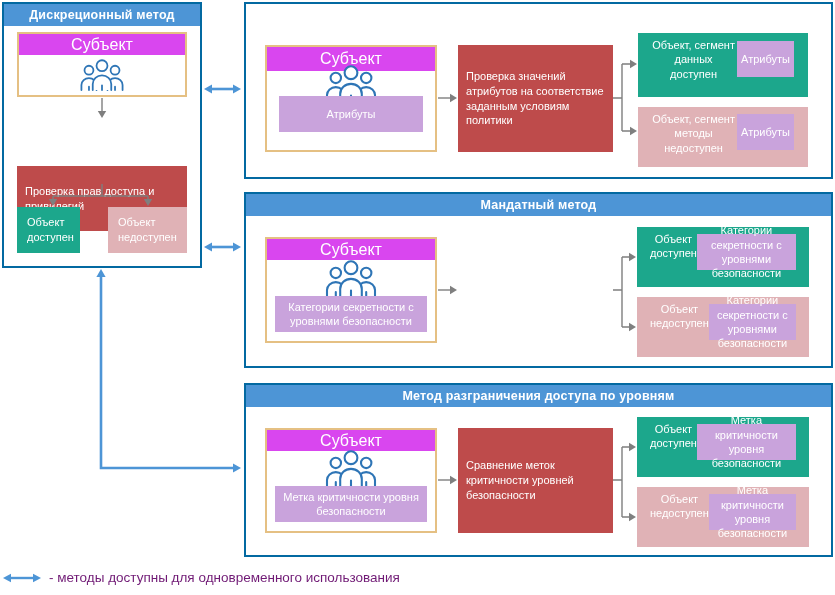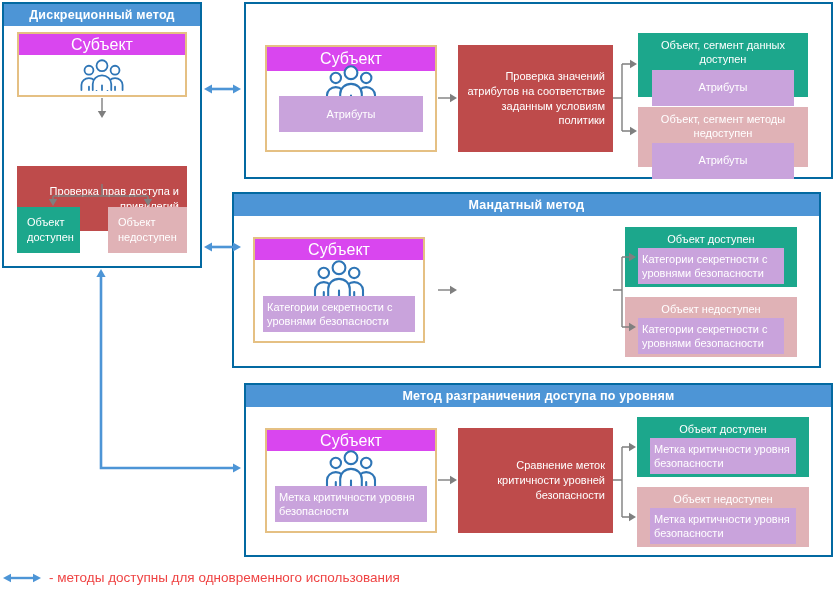--- a/index.html
+++ b/index.html
@@ -5,41 +5,41 @@
 <style>
   html,body{margin:0;padding:0;background:#fff;}
   #canvas{position:relative;width:835px;height:595px;background:#fff;
           font-family:"Liberation Sans",sans-serif;overflow:hidden;}
   .container{position:absolute;background:#fff;border:2px solid #0369a1;box-sizing:border-box;}
   .titlebar{position:absolute;left:0;right:0;top:0;height:22px;background:#4D95D6;color:#fff;
             font-weight:bold;font-size:12.5px;display:flex;align-items:center;justify-content:center;
             letter-spacing:.2px;}
   .box{position:absolute;box-sizing:border-box;color:#fff;font-size:11px;line-height:1.35;}
   .red{background:#BE4B4B;display:flex;align-items:center;justify-content:center;
-       text-align:right;padding:4px 8px;}
+       text-align:left;padding:4px 8px;}
   .green{background:#1CA78C;}
   .pink{background:#E0B2B6;}
   .tag{background:#C9A3DC;color:#fff;font-size:11px;line-height:1.3;display:flex;
-       align-items:center;justify-content:center;padding:18px 4px;box-sizing:border-box;}
+       align-items:center;justify-content:center;text-align:center;padding:18px 4px;box-sizing:border-box;}
   .subject{position:absolute;background:#fff;border:2px solid #E5C083;box-sizing:border-box;
            display:flex;flex-direction:column;}
   .subject-head{flex:0 0 auto;background:#d946ef;color:#fff;font-size:16px;display:flex;
                 align-items:center;justify-content:center;}
   .subject-body{flex:1 1 auto;display:flex;align-items:center;justify-content:center;min-height:0;}
   .ppl{width:56px;height:37px;}
   .ppl.small{width:48px;height:32px;}
   .subject .tag{flex:0 0 auto;}
-  .outcome{display:flex;flex-direction:column;box-sizing:border-box;padding:5px 13px 6px;}
+  .outcome{display:flex;box-sizing:border-box;padding:5px 13px 6px;}
   .outcome .label{color:#fff;font-size:11px;line-height:1.3;text-align:center;}
   .outcome .tag{margin-top:auto;}
   .plain{display:flex;flex-direction:column;justify-content:center;padding-left:10px;}
   .plain .label{text-align:left;}
   #overlay{position:absolute;left:0;top:0;width:835px;height:595px;pointer-events:none;z-index:6;}
   #legend{position:absolute;left:2px;top:570px;display:flex;align-items:center;gap:7px;
-          color:#ef4444;font-size:13.5px;}
+          color:#701a75;font-size:13.5px;}
   .hiddefs{position:absolute;width:0;height:0;overflow:hidden;}
 </style>
 </head>
 <body>
 
 <svg class="hiddefs" aria-hidden="true">
   <symbol id="icon-people" viewBox="0 0 70 46">
     <g fill="#fff" stroke="#2E75B6" stroke-width="2.6" stroke-linecap="round" stroke-linejoin="round">
       <circle cx="16" cy="16" r="6.5"></circle>
       <path d="M5 45 v-7.5 a11 10 0 0 1 22 0 V45"></path>
@@ -93,21 +93,21 @@
     <div class="box green outcome" style="left:392px;top:29px;width:170px;height:64px;">
       <div class="label">Объект, сегмент данных доступен</div>
       <div class="tag" style="height:19px;margin:3px 1px 0;">Атрибуты</div>
     </div>
     <div class="box pink outcome" style="left:392px;top:103px;width:170px;height:60px;">
       <div class="label">Объект, сегмент методы недоступен</div>
       <div class="tag" style="height:19px;margin:2px 1px 0;">Атрибуты</div>
     </div>
   </div>
 
-  <div class="container" style="left:232px;top:192px;width:589px;height:176px;">
+  <div class="container" style="left:244px;top:192px;width:589px;height:176px;">
     <div class="titlebar">Мандатный метод</div>
 
     <div class="subject" style="left:19px;top:43px;width:172px;height:106px;">
       <div class="subject-head" style="height:21px;">Субъект</div>
       <div class="subject-body">
         <svg class="ppl">
             <use href="#icon-people"></use>
           </svg>
       </div>
       <div class="tag" style="margin:0 8px 9px;height:31px;">Категории секретности с уровнями безопасности</div>

